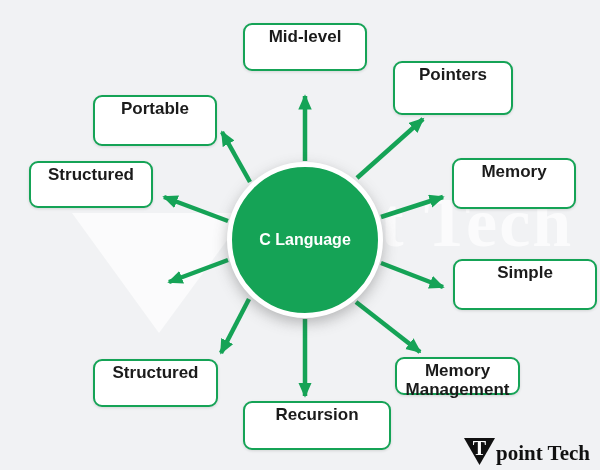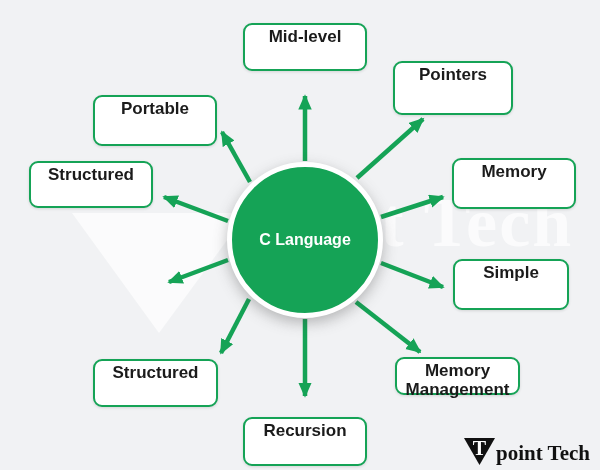--- a/index.html
+++ b/index.html
@@ -52,23 +52,23 @@
     display:flex;justify-content:center;
     font-size:17px;font-weight:bold;color:var(--box-text);
     text-align:center;line-height:1.12;
     box-shadow:0 1px 3px rgba(0,0,0,0.12);
     z-index:2;
     padding:2px;box-sizing:border-box;
   }
   .pos-mid-level        {left:243px;top:23px; width:124px;height:48px;}
   .pos-pointers         {left:393px;top:61px; width:120px;height:54px;}
   .pos-faster           {left:452px;top:158px;width:124px;height:51px;}
-  .pos-simple           {left:453px;top:259px;width:116px;height:51px;}
+  .pos-simple           {left:453px;top:259px;width:144px;height:51px;}
   .pos-memory-management{left:395px;top:357px;width:125px;height:38px;}
-  .pos-recursion        {left:243px;top:401px;width:124px;height:49px;margin-top:16px;}
+  .pos-recursion        {left:243px;top:401px;width:148px;height:49px;}
   .pos-extensible       {left:93px; top:359px;width:125px;height:48px;}
   .pos-rich-library     {left:31px; top:257px;width:124px;height:55px;}
   .pos-structured       {left:29px; top:161px;width:124px;height:47px;}
   .pos-portable         {left:93px; top:63px; width:124px;height:51px;margin-top:32px;}
   
   .brand{
     position:absolute;right:10px;bottom:5px;
     display:flex;align-items:flex-end;
     z-index:3;
   }

